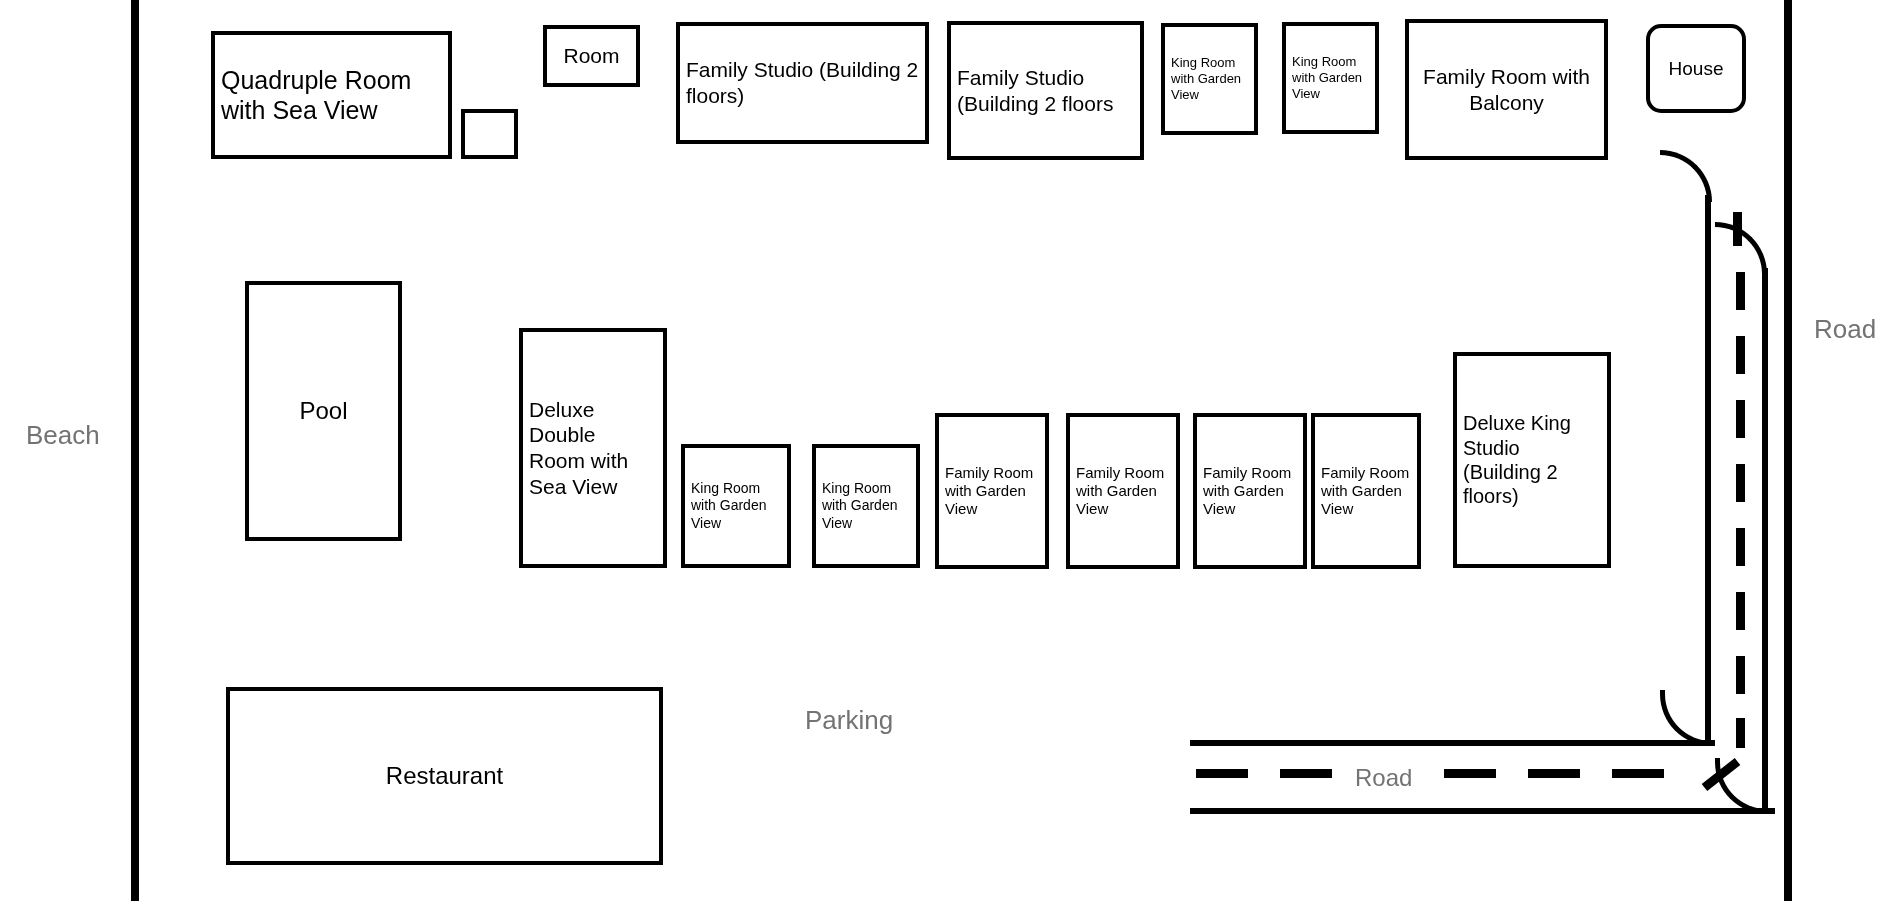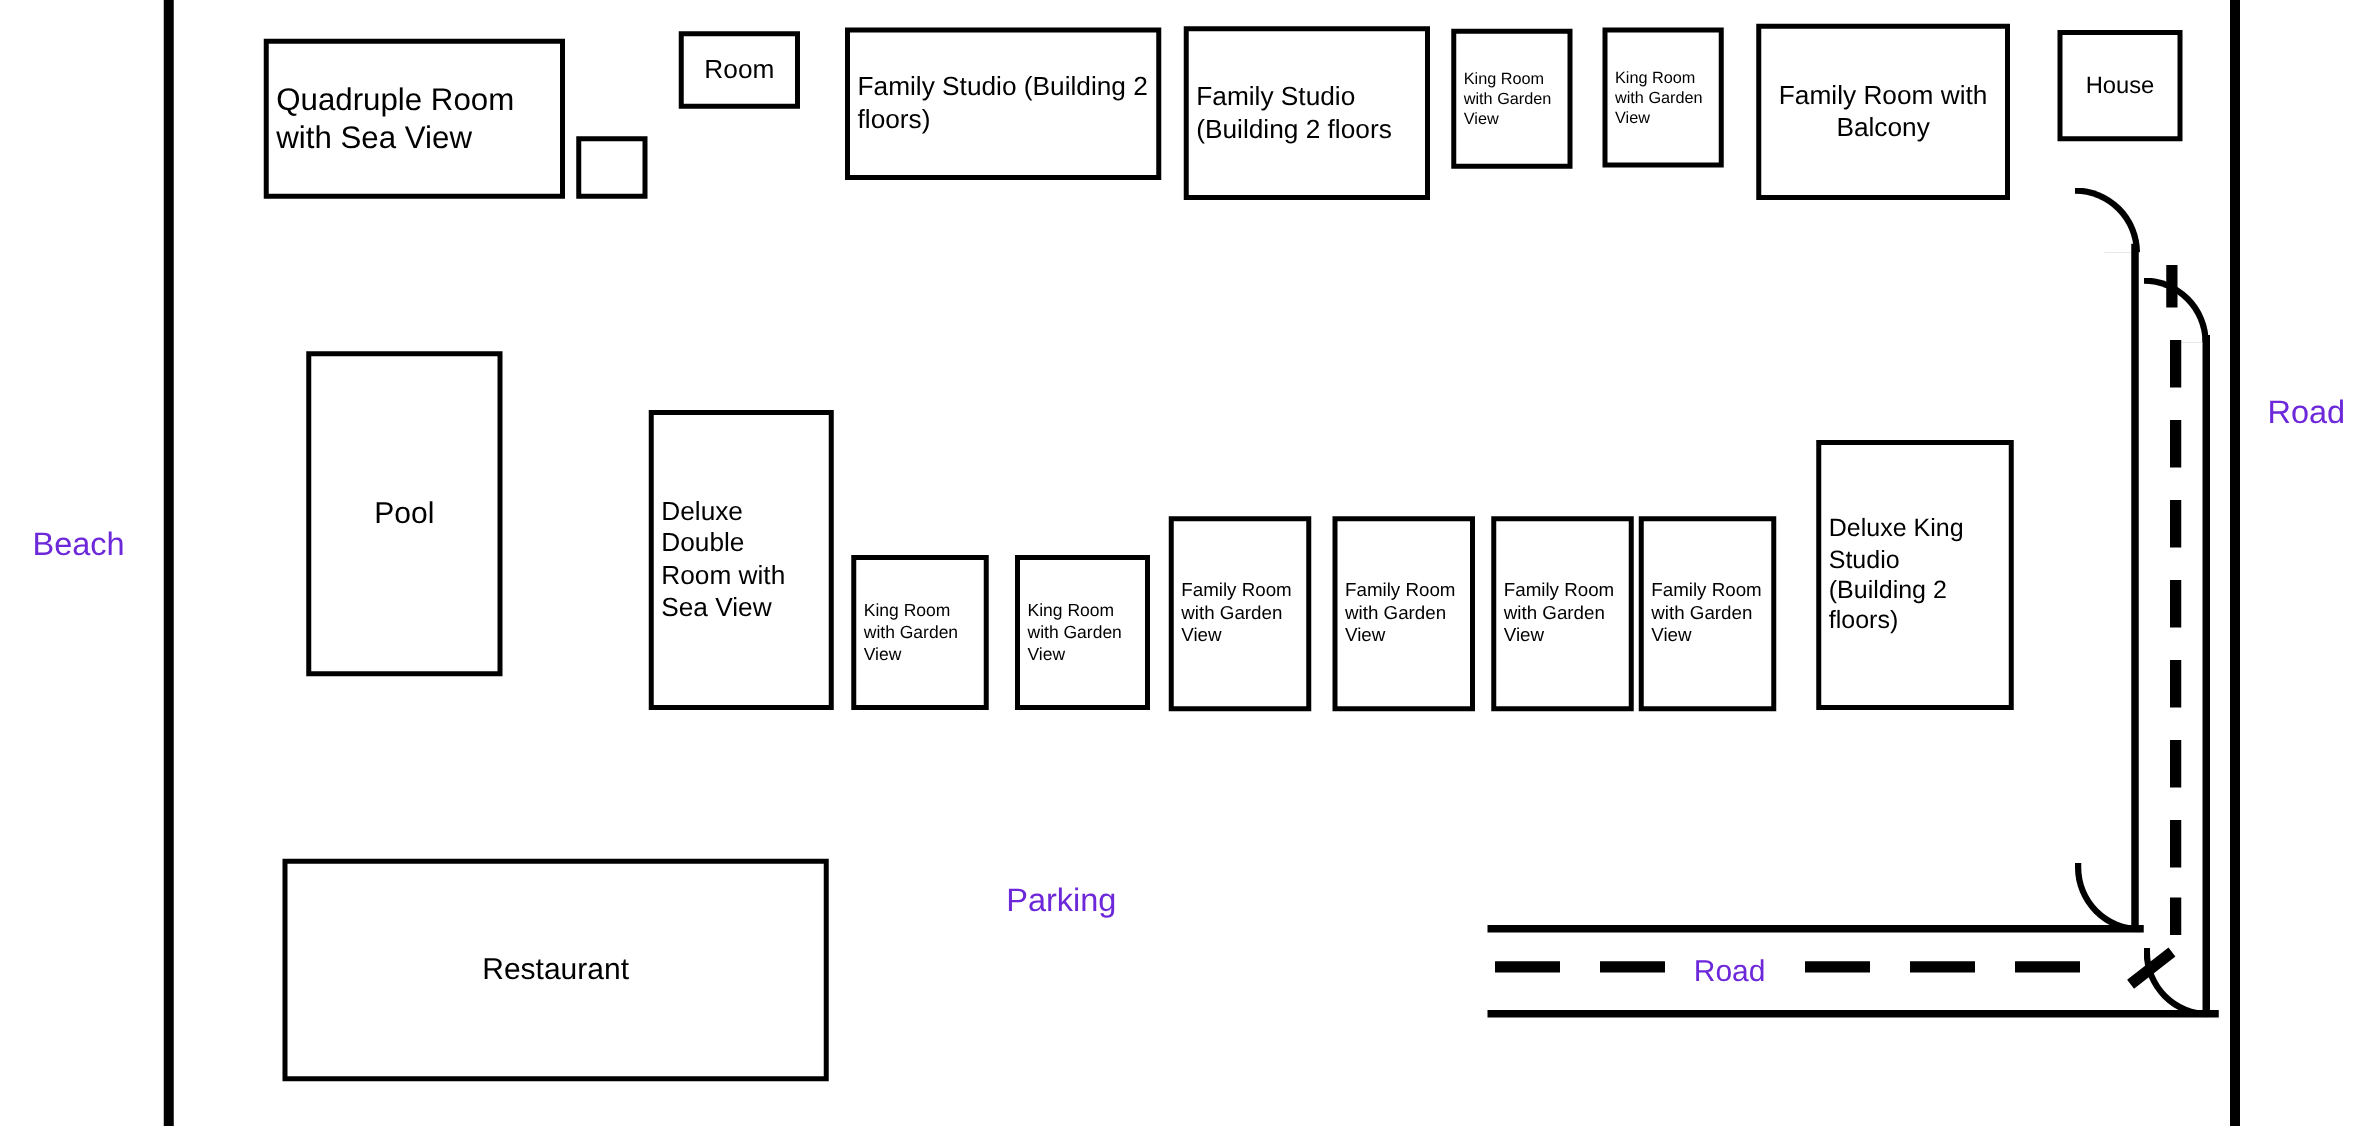--- a/index.html
+++ b/index.html
@@ -39,21 +39,21 @@
     text-align: left;
   }
   .box .txt {
     display: block;
     width: 100%;
     padding: 0 6px;
     box-sizing: border-box;
   }
   .label {
     position: absolute;
-    color: #6d28d9;
+    color: #737373;
     white-space: pre;
   }
   .edge-line {
     position: absolute;
     background: #000000;
   }
   .road-edge {
     position: absolute;
     background: #000;
   }
@@ -143,21 +143,21 @@
   </div>
 
   <div class="box left" style="left:1282px; top:22px; width:97px; height:112px; font-size:13px;">
     <span class="txt">King Room with Garden View</span>
   </div>
 
   <div class="box center" style="left:1405px; top:19px; width:203px; height:141px; font-size:21px;justify-content:flex-end;">
     <span class="txt">Family Room with Balcony</span>
   </div>
 
-  <div class="box center" style="left:1646px; top:24px; width:100px; height:89px; font-size:19px;">
+  <div class="box center" style="left:1646px; top:24px; width:100px; height:89px; font-size:19px;border-radius:15px;">
     <span class="txt">House</span>
   </div>
 
   <div class="box center" style="left:245px; top:281px; width:157px; height:260px; font-size:24px;">
     <span class="txt">Pool</span>
   </div>
 
   <div class="box left" style="left:519px; top:328px; width:148px; height:240px; font-size:21px;">
     <span class="txt">Deluxe Double Room with Sea View</span>
   </div>

